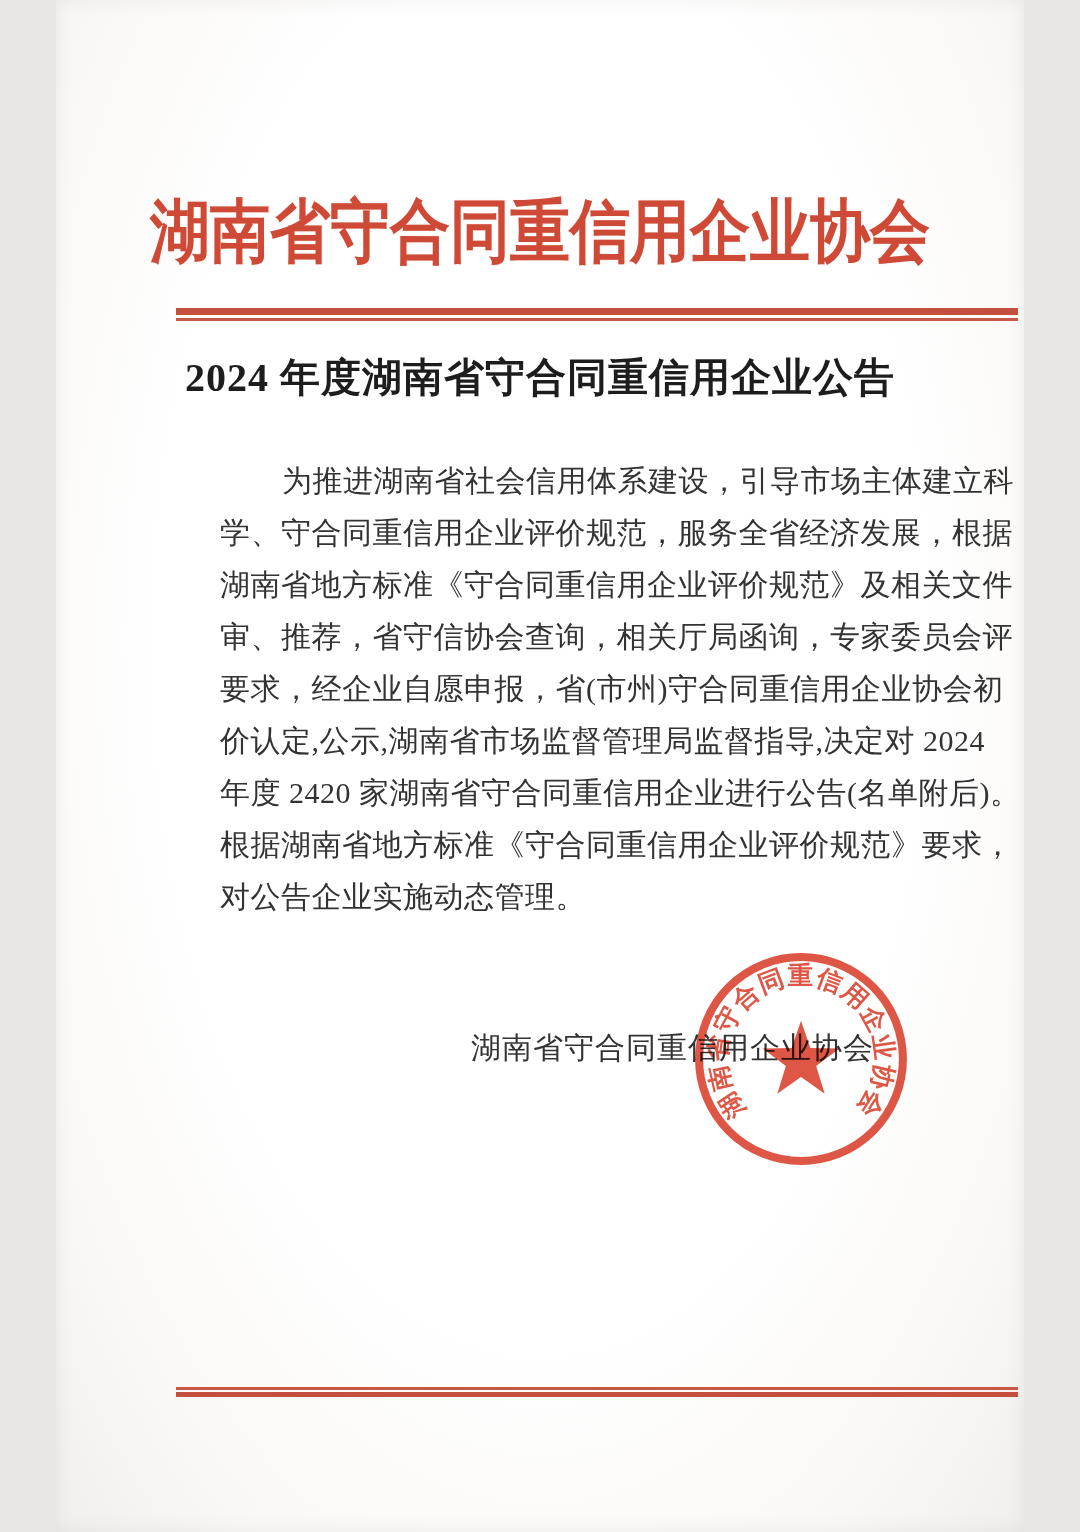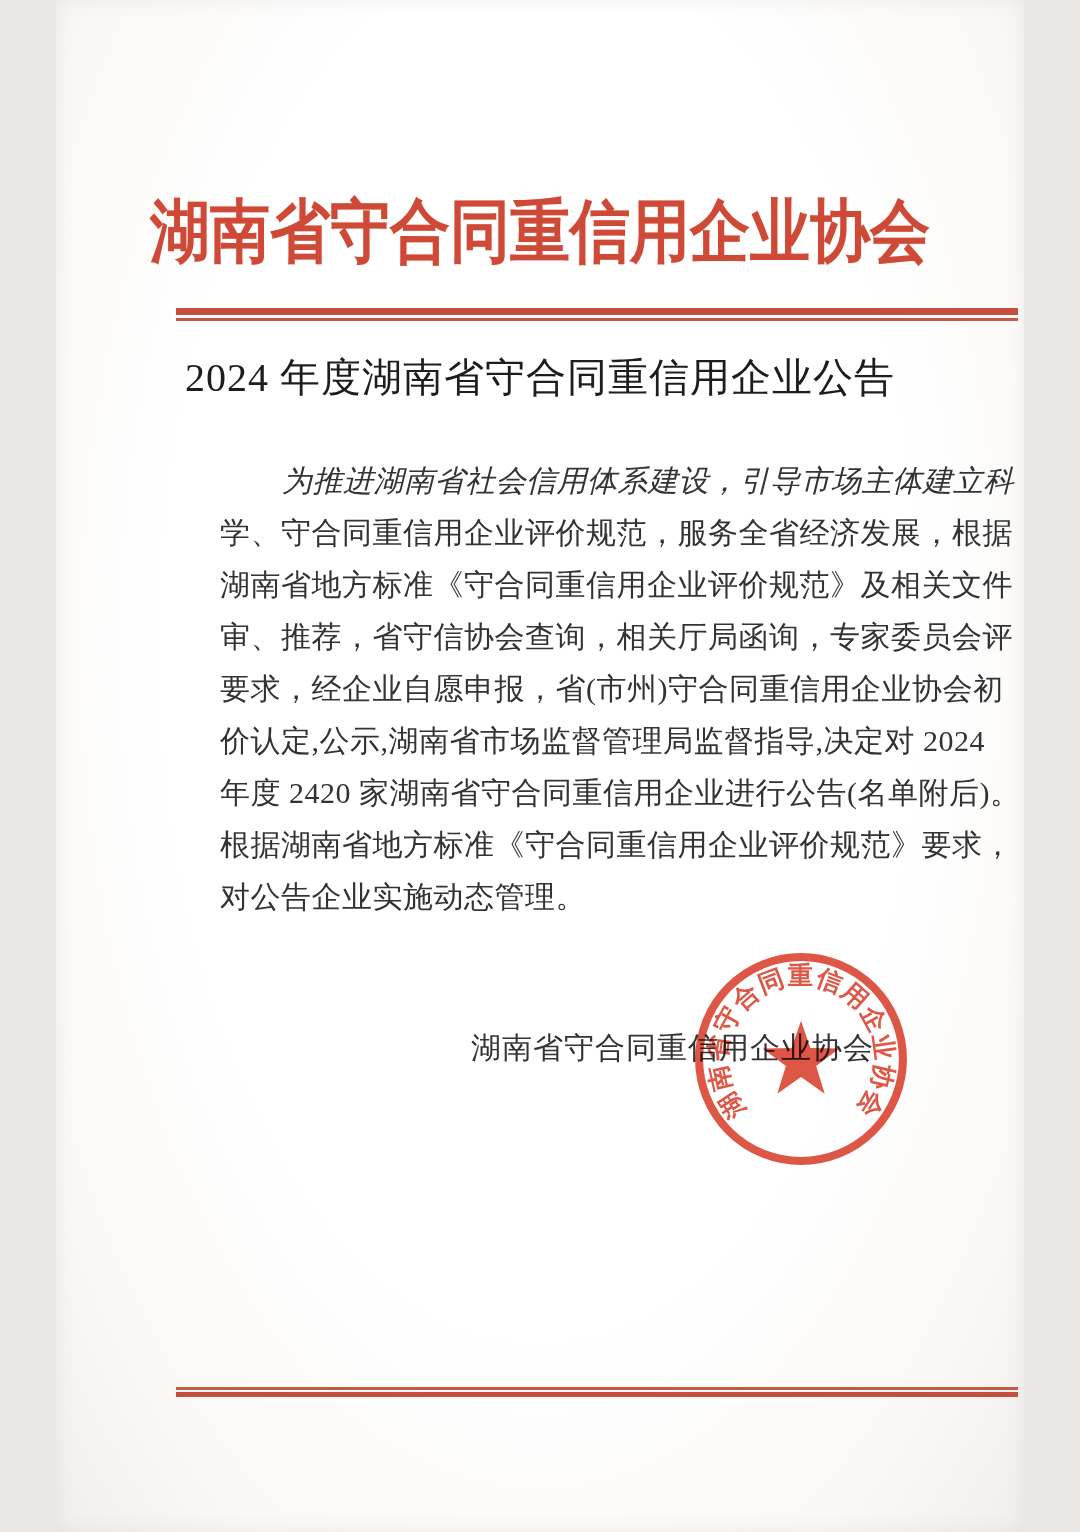--- a/index.html
+++ b/index.html
@@ -52,42 +52,42 @@
   .rule-bottom .bar-thick { height: 5px; background: #c44f3c; }
 
   
   .doc-title {
     position: absolute;
     top: 350px;
     left: 0;
     width: 100%;
     text-align: center;
     font-size: 40px;
-    font-weight: normal;
+    font-weight: bold;
     color: #1d1d1d;
     letter-spacing: 1px;
     white-space: nowrap;
   }
 
   
   .body-text {
     position: absolute;
     top: 455px;
     left: 164px;
     width: 780px;
     font-size: 30px;
     color: #333333;
     letter-spacing: 0.5px;
   }
   .body-line {
     line-height: 52px;
     height: 52px;
     white-space: nowrap;
   }
-  .body-line.indent { padding-left: 62px; font-style: italic; }
+  .body-line.indent { padding-left: 62px; }
 
   
   .sig-org {
     position: absolute;
     top: 1028px;
     right: 150px;
     font-size: 30px;
     color: #333333;
     letter-spacing: 1px;
     white-space: nowrap;

